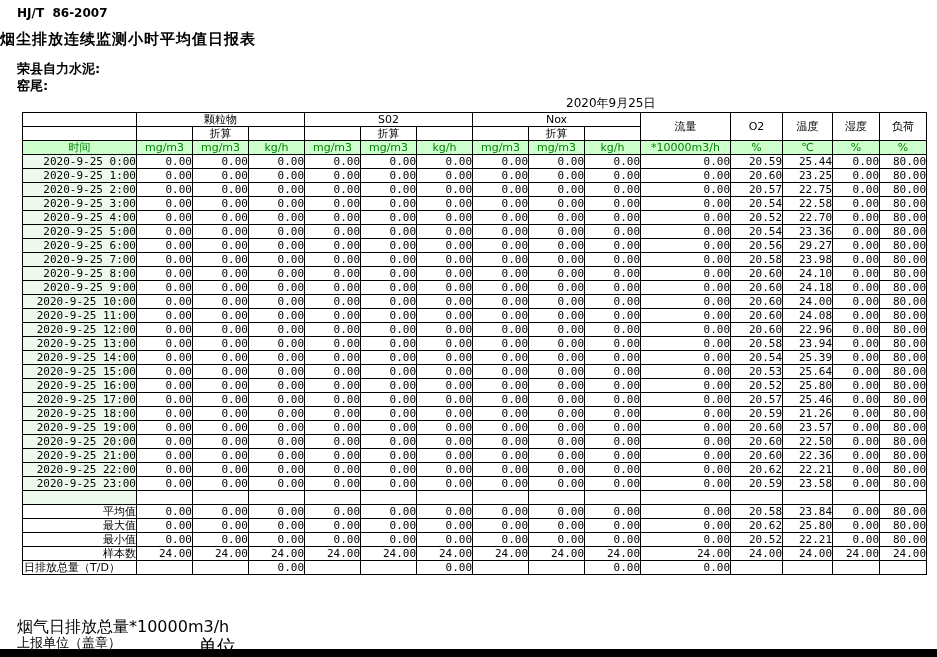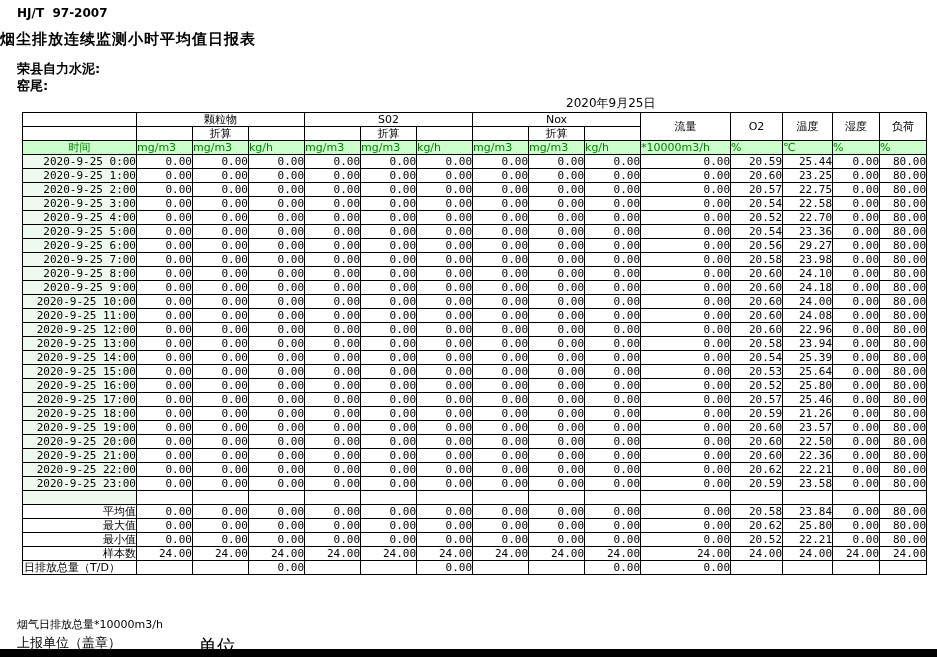--- a/index.html
+++ b/index.html
@@ -16,47 +16,47 @@
 
   table.report {
     position:absolute; left:22px; top:112px;
     border-collapse:collapse; table-layout:fixed; width:905px;
   }
   table.report td {
     border:1px solid #000; padding:0; height:13.7px; line-height:13px;
     font-size:11px; overflow:hidden; white-space:nowrap;
   }
   thead td { text-align:center; font-size:12px; height:14px; }
-  td.unit { background:var(--green-bg); color:var(--green-text); font-size:10px; text-align:left; }
+  td.unit { background:var(--green-bg); color:var(--green-text); font-size:10px; text-align:center; }
   td.time-head { background:var(--green-bg); color:var(--green-text); font-size:12px; text-align:center; }
   td.time-cell {
     background:var(--time-bg); text-align:right; padding-right:6px;
     font-family:"DejaVu Sans Mono", monospace; font-size:11px; white-space:pre;
   }
   td.num-cell { text-align:right; padding-right:8px; font-family:"DejaVu Sans Mono", monospace; }
   td.c9  { padding-right:12px; }
   td.c10 { padding-right:5px; }
   td.c11 { padding-right:5px; }
   td.c12 { padding-right:5px; }
   td.c13 { padding-right:5px; }
   td.label-cell { text-align:right; padding-right:3px; font-size:12px; }
   td.label-cell.left { text-align:left; padding-left:1px; }
   tr.spacer td { height:14px; }
 
-  .footnote { position:absolute; left:17px; top:617px; font-size:11px; }
+  .footnote { position:absolute; left:17px; top:617px; font-size:16px; }
   .report-unit { position:absolute; left:17px; top:634px; font-size:13px; }
   .unit-label { position:absolute; left:198px; top:634px; font-size:19px; }
   .bottom-bar { position:absolute; left:0; top:649px; width:937px; height:8px; background:#000; }
 </style>
 </head>
 <body>
 
 <div class="page">
 
-  <div class="std">HJ/T  97-2007</div>
+  <div class="std">HJ/T  86-2007</div>
   <div class="title">烟尘排放连续监测小时平均值日报表</div>
   <div class="company">荣县自力水泥:</div>
   <div class="station">窑尾:</div>
   <div class="date">2020年9月25日</div>
 
   <table class="report">
     <colgroup>
       <col style="width:114px">
       <col style="width:56px">
         <col style="width:56px">

